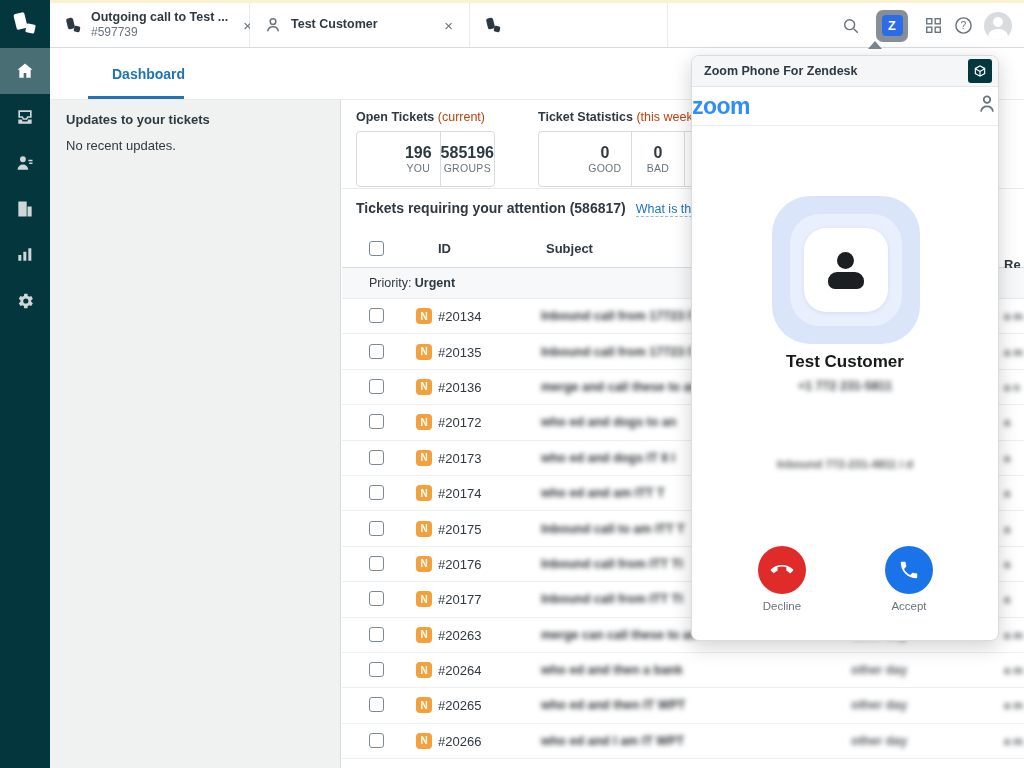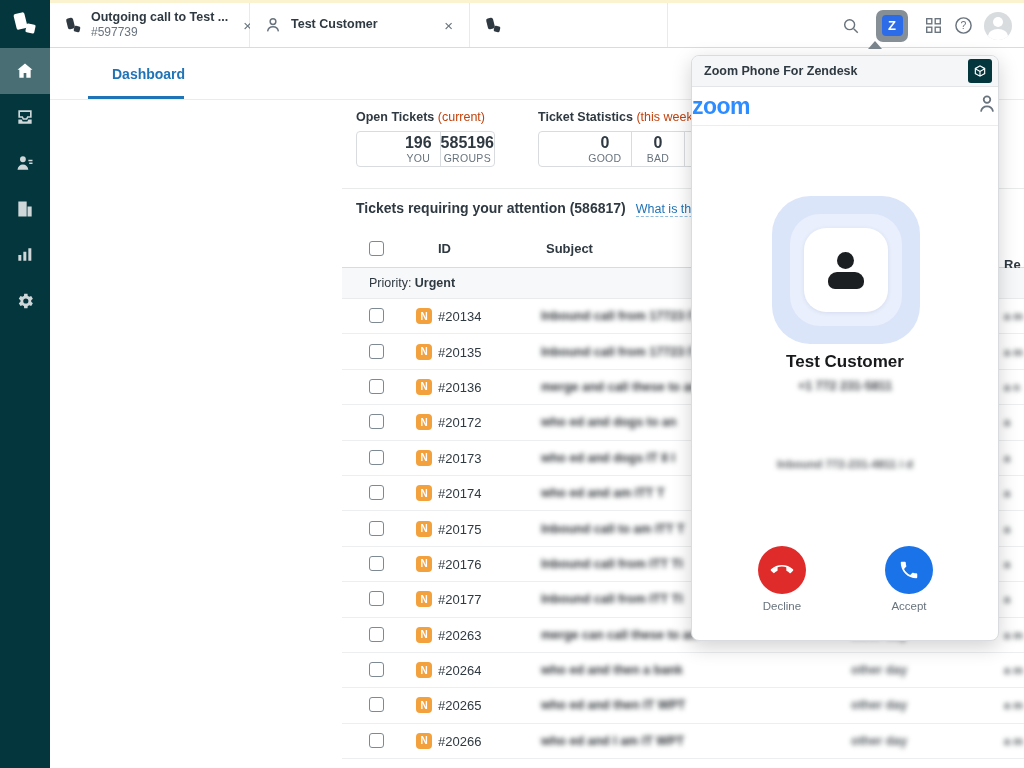--- a/index.html
+++ b/index.html
@@ -61,21 +61,21 @@
 
   .content { position:absolute; left:0; top:52px; right:0; bottom:0; overflow:hidden; }
   .left-panel { position:absolute; left:0; top:0; width:291px; bottom:0; background:#f0f2f2;
     border-right:1px solid #d8dcde; padding:12px 16px; }
   .left-panel .lp-title { font-size:13px; font-weight:700; color:#2f3941; margin-bottom:11px; }
   .left-panel .lp-body { font-size:13px; color:#2f3941; }
 
   .right-panel { position:absolute; left:292px; top:0; right:0; bottom:0; background:#fff; }
   .stat-title { position:absolute; top:10px; font-size:12.5px; font-weight:700; color:#2f3941; white-space:nowrap; }
   .stat-title .qual { font-weight:400; color:#c2410c; }
-  .stat-box { position:absolute; top:31px; height:36px; display:flex; background:#fff;
+  .stat-box { position:absolute; top:31px; height:56px; display:flex; background:#fff;
     border:1px solid #d8dcde; border-radius:4px; overflow:hidden;padding-left:40px; }
   .stat-cell { display:flex; flex-direction:column; align-items:center; justify-content:center;
     border-left:1px solid #d8dcde; }
   .stat-cell:first-child { border-left:none; }
   .stat-val { font-size:16px; font-weight:700; color:#2f3941; line-height:1.15; }
   .stat-lab { font-size:10.5px; color:#68737d; letter-spacing:.3px; }
   .stats-divider { position:absolute; left:0; right:0; top:88px; height:1px; background:#e9ebeb; }
 
   .attn-head { position:absolute; left:14px; top:100px; display:flex; align-items:baseline; gap:10px; }
   .attn-title { font-size:14px; font-weight:700; color:#2f3941; }
@@ -262,20 +262,24 @@
     </div>
   </div>
 
   <div class="main">
     <div class="tabrow">
       <div class="dash-tab">Dashboard</div>
       <div class="dash-underline"></div>
     </div>
 
     <div class="content">
+      <div class="left-panel">
+        <div class="lp-title">Updates to your tickets</div>
+        <div class="lp-body">No recent updates.</div>
+      </div>
 
       <div class="right-panel">
 
         <div class="stat-title" style="left:14px;">
           <b>Open Tickets</b> <span class="qual">(current)</span>
         </div>
         <div class="stat-box" style="left:14px;width:139px;">
           <div class="stat-cell" style="width:69px;">
             <span class="stat-val">196</span>
             <span class="stat-lab">YOU</span>

